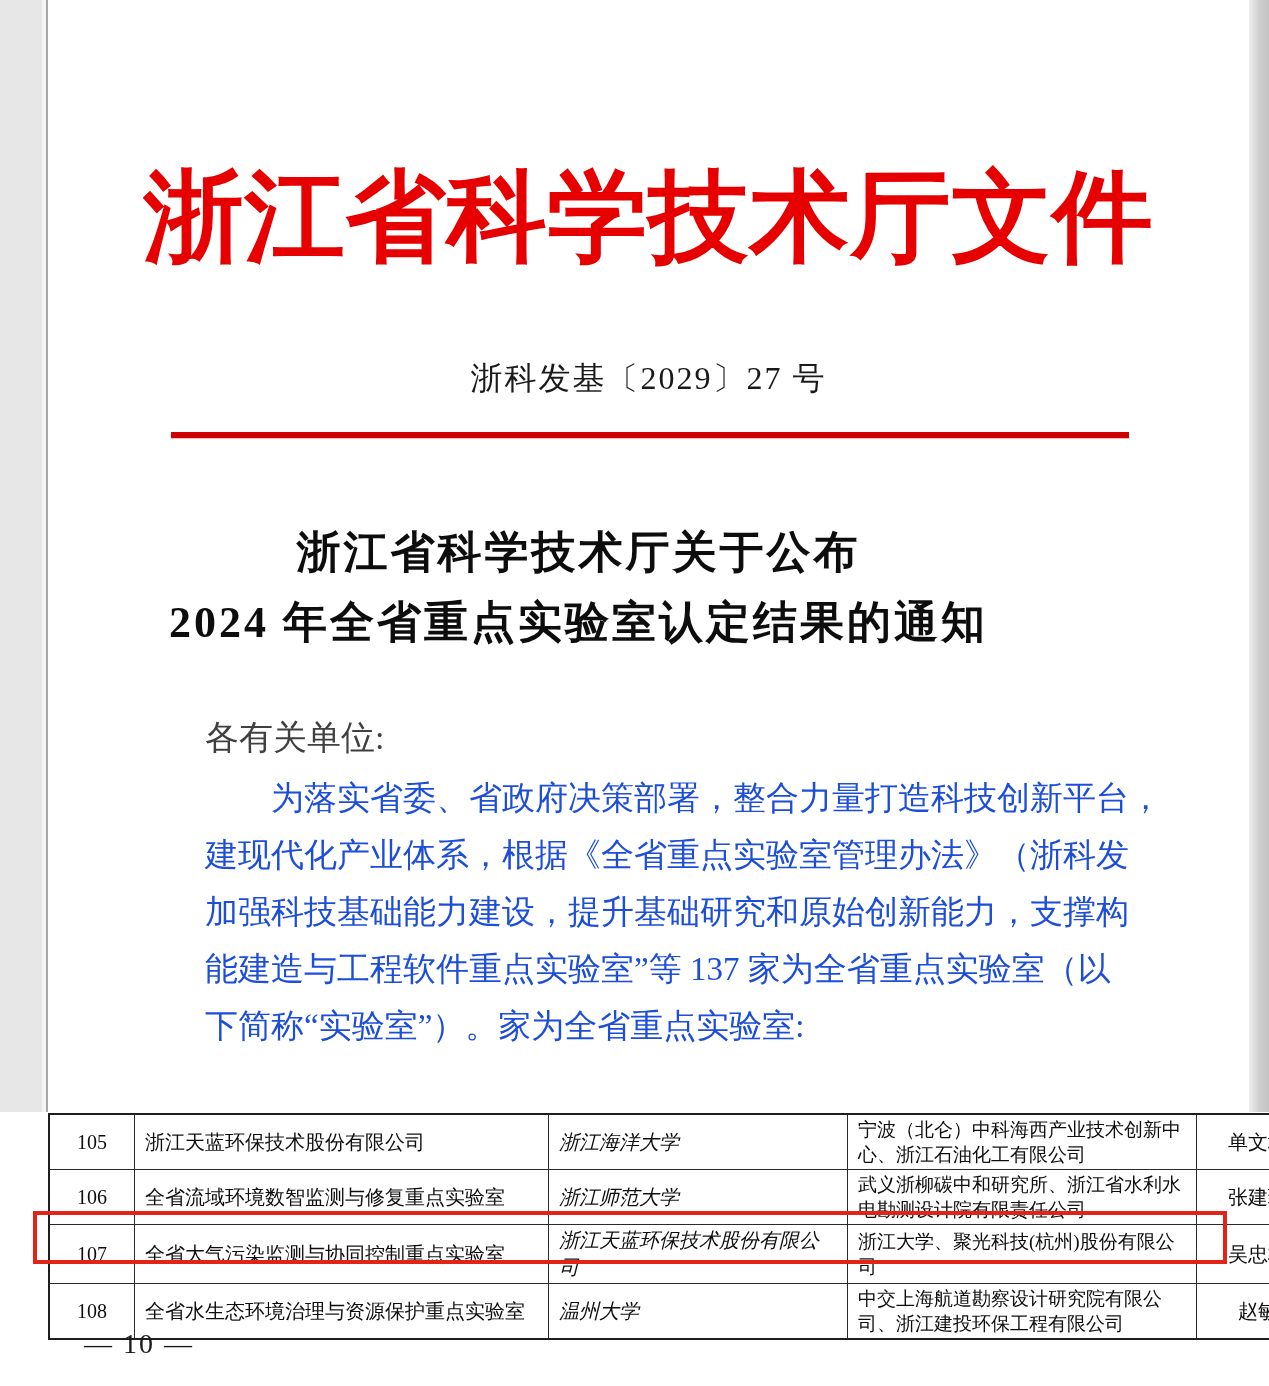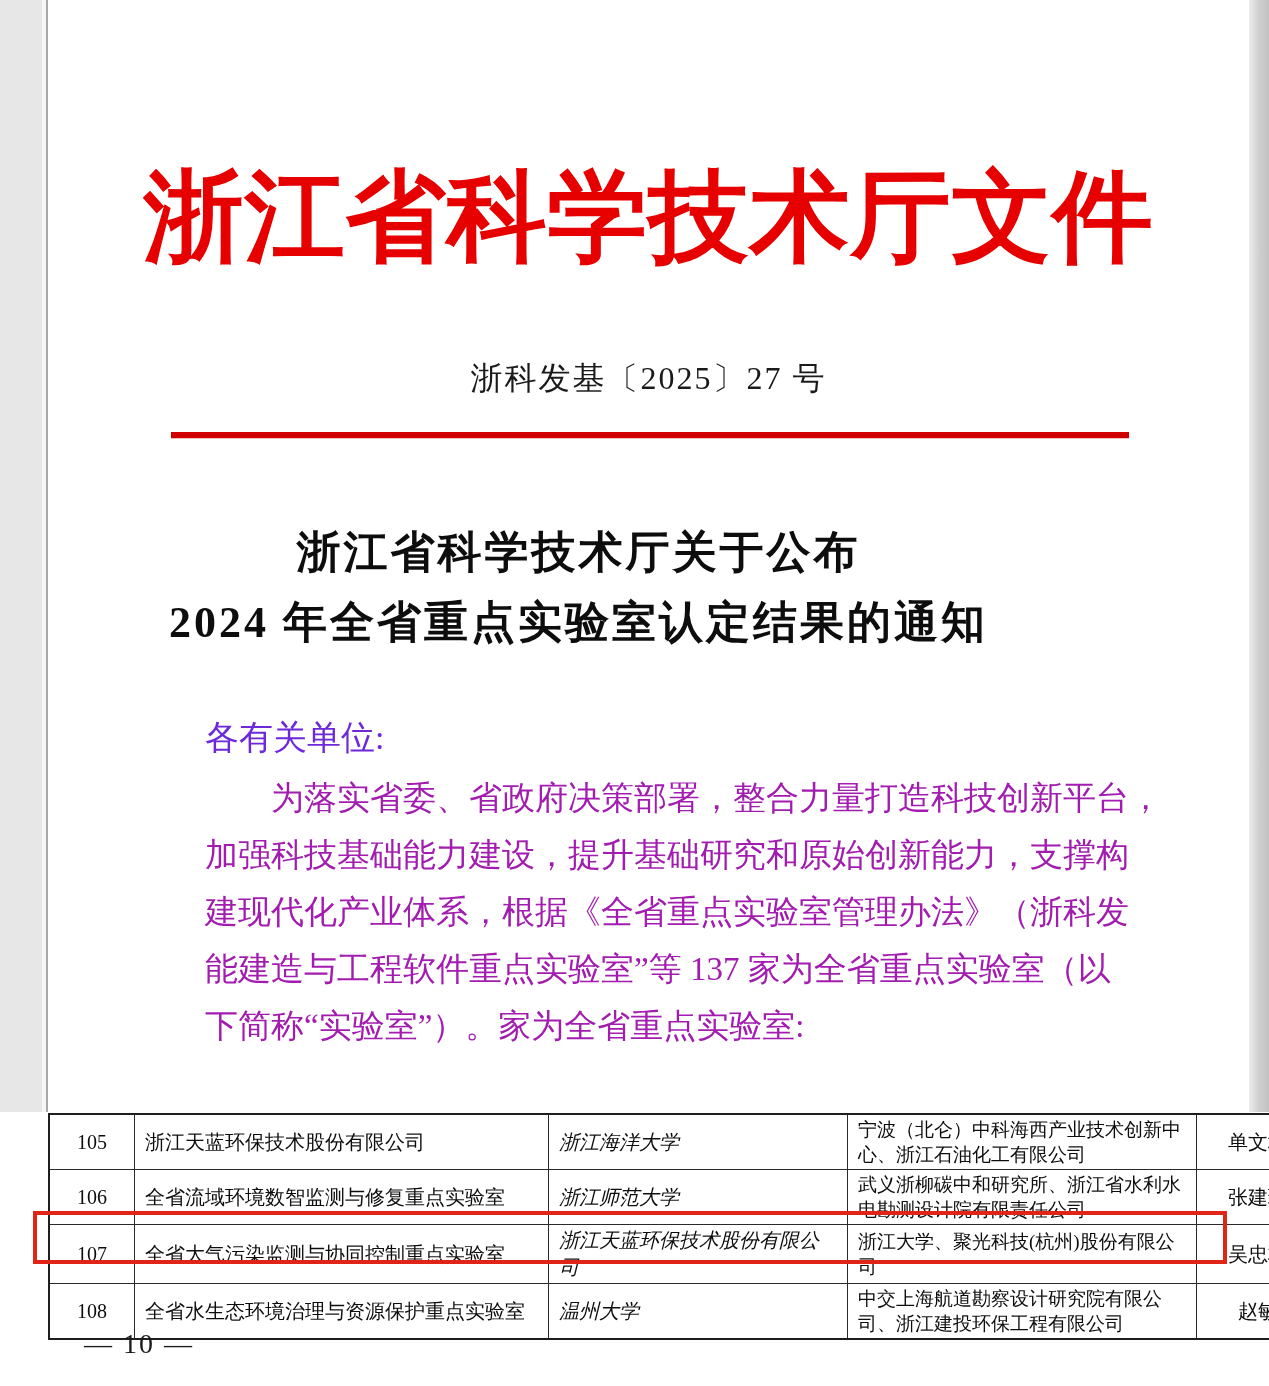--- a/index.html
+++ b/index.html
@@ -56,26 +56,26 @@
     letter-spacing: 3px;
     color: #0d0d0d;
     white-space: nowrap;
   }
   .heading-1 { top: 524px; }
   .heading-2 { top: 594px; }
 
   .salutation {
     position: absolute; left: 205px; top: 716px;
     font-size: 34px; line-height: 44px;
-    color: #6d28d9;
+    color: #404040;
   }
   .body-block {
     position: absolute; left: 205px; top: 770px; width: 905px;
     font-size: 33px; line-height: 57px;
-    color: #a21caf;
+    color: #1d4ed8;
   }
   .body-block .jline {
     text-align: justify;
     text-align-last: justify;
     text-justify: inter-character;
     white-space: nowrap;
   }
   .body-block .jline.first { padding-left: 66px; width: 839px; }
   .body-block .jline.last  { text-align-last: left; white-space: normal; }
 
@@ -126,33 +126,33 @@
 
 <div class="stage">
 
   <div class="desk-left"></div>
   <div class="page-edge-highlight"></div>
   <div class="page-edge-line"></div>
   <div class="desk-right"></div>
 
   <div class="doc-title" style="color: rgb(230, 0, 0);">浙江省科学技术厅文件</div>
 
-  <div class="doc-number">浙科发基〔2025〕27 号</div>
+  <div class="doc-number">浙科发基〔2029〕27 号</div>
 
   <div class="red-rule" style="background: rgb(209, 0, 0);"></div>
 
   <div class="heading-line heading-1">浙江省科学技术厅关于公布</div>
   <div class="heading-line heading-2">2024 年全省重点实验室认定结果的通知</div>
 
   <div class="salutation">各有关单位:</div>
 
   <div class="body-block">
     <div class="jline first">为落实省委、省政府决策部署，整合力量打造科技创新平台，</div>
+    <div class="jline">建现代化产业体系，根据《全省重点实验室管理办法》（浙科发</div>
     <div class="jline">加强科技基础能力建设，提升基础研究和原始创新能力，支撑构</div>
-    <div class="jline">建现代化产业体系，根据《全省重点实验室管理办法》（浙科发</div>
     <div class="jline">能建造与工程软件重点实验室”等 137 家为全省重点实验室（以</div>
     <div class="jline last">下简称“实验室”）。家为全省重点实验室:</div>
   </div>
 
   <div class="table-wrap">
     <table class="results">
       <tbody>
           <tr class="r0">
             <td class="col-no">105</td>
             <td class="col-lab">浙江天蓝环保技术股份有限公司</td>

